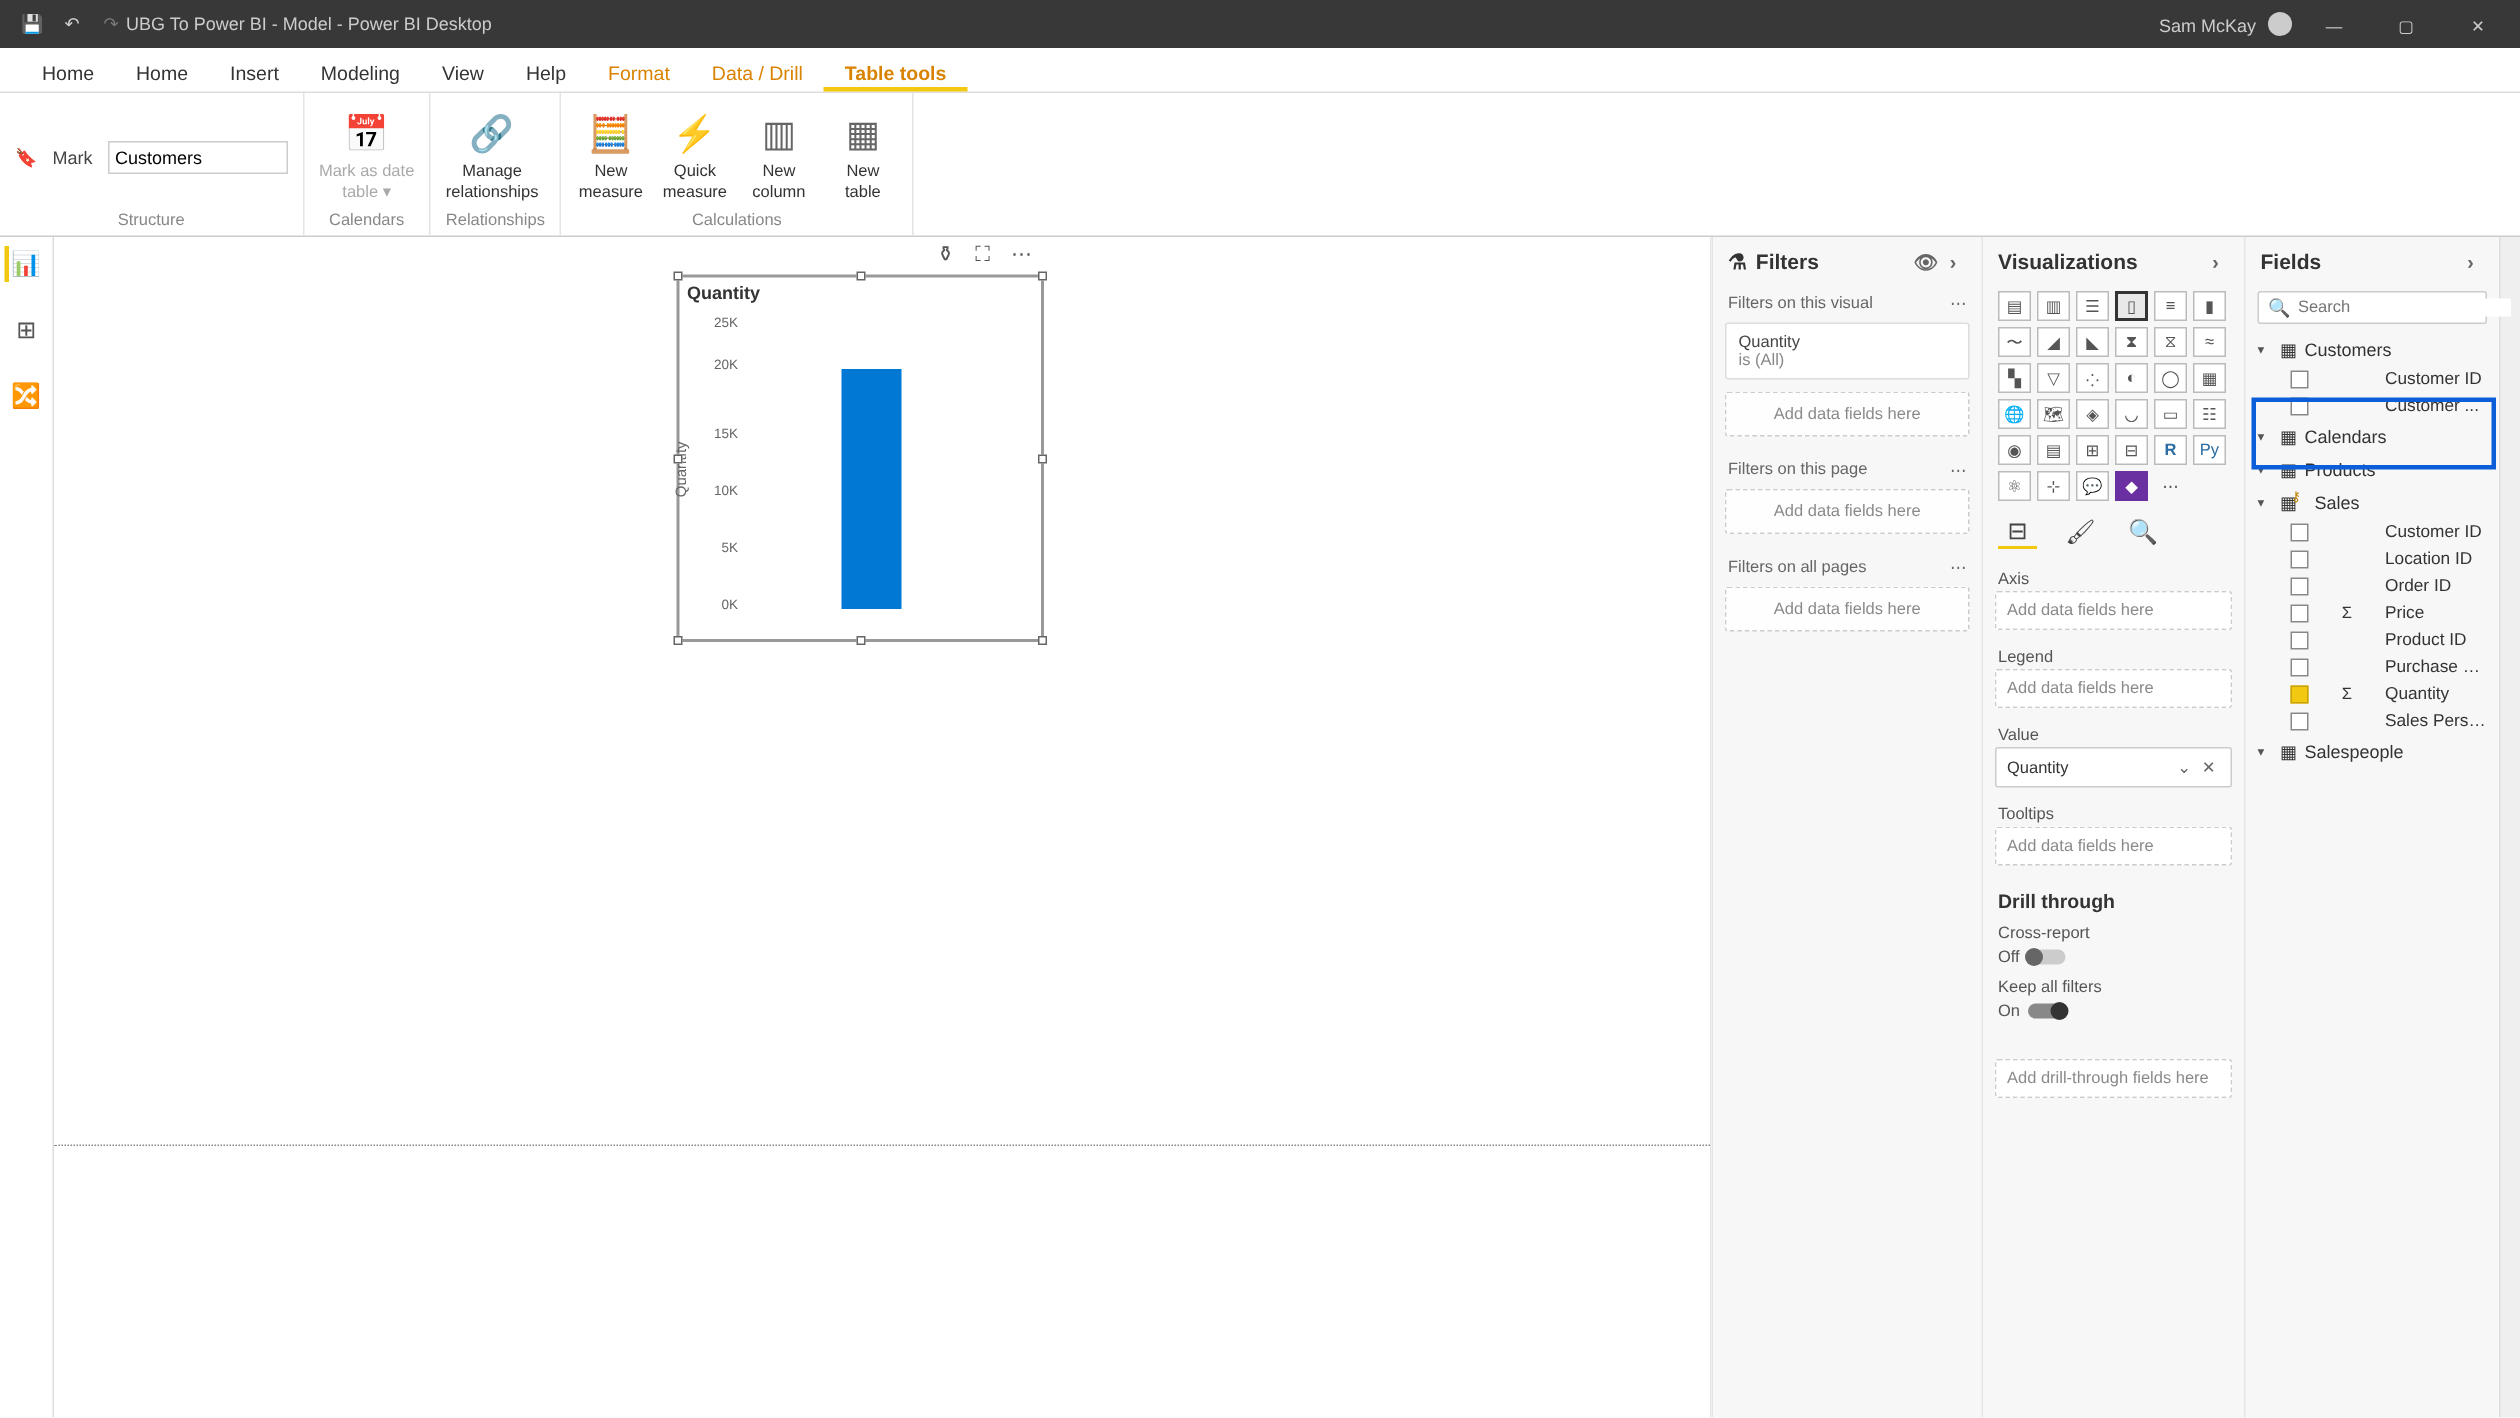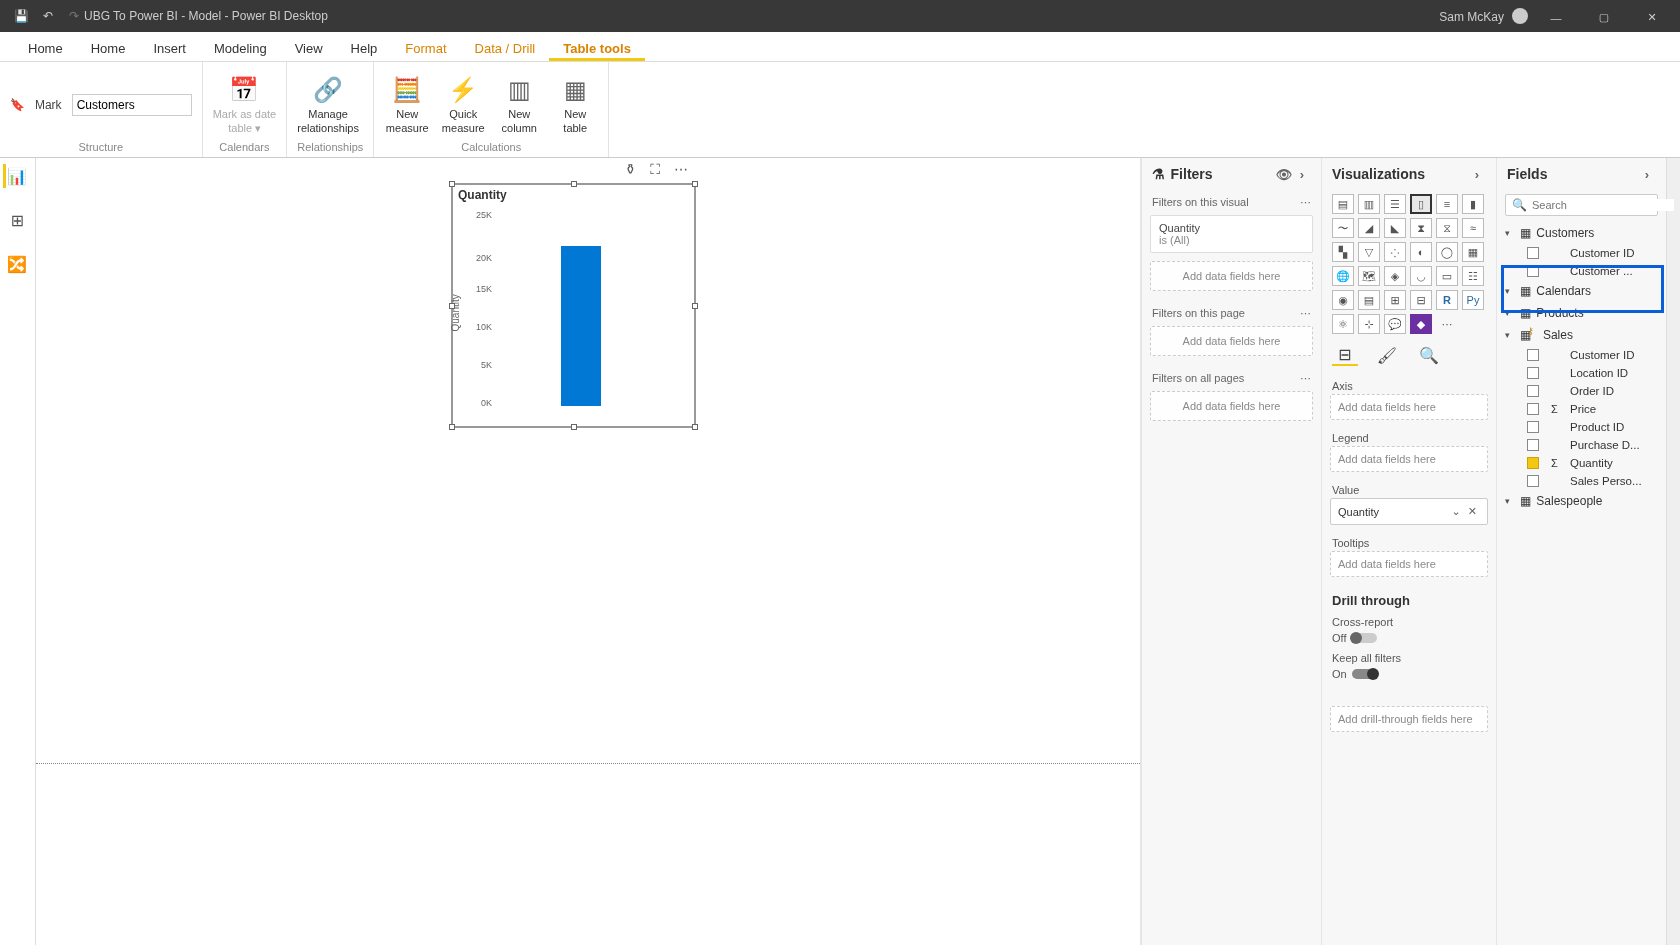--- a/index.html
+++ b/index.html
@@ -100,21 +100,21 @@
 .tog-on .tog-track { background:#888; }
 
 
 .search-wrap { margin:4px 8px 6px; border:1px solid #ccc; background:#fff; display:flex; align-items:center; padding:3px 6px; border-radius:2px; }
 .search-wrap input { border:none; outline:none; font-size:11px; flex:1; }
 .search-wrap .sicon { color:#777; font-size:12px; margin-right:5px; }
 .tblrow { display:flex; align-items:center; padding:4px 8px; font-size:12px; cursor:pointer; gap:5px; }
 .tblrow .chev { width:10px; color:#555; font-size:9px; }
 .tblrow .ticon { color:#333; font-size:12px; }
 .tblrow .ticon.key::after { content:"⚷"; font-size:9px; color:#c08000; position:relative; top:-5px; left:-4px; }
-.fieldrow { display:flex; align-items:flex-start; padding:3px 8px 3px 30px; font-size:11.5px; gap:10px; cursor:pointer; }
+.fieldrow { display:flex; align-items:flex-start; padding:3px 8px 3px 30px; font-size:11.5px; gap:20px; cursor:pointer; }
 .fieldrow .cb { width:12px; height:12px; border:1px solid #888; background:#fff; }
 .fieldrow .cb.ck { background:#f2c811; border-color:#c9a20c; }
 .fieldrow .sig { width:11px; font-size:11px; color:#333; text-align:center; }
 .fieldrow .fname { white-space:nowrap; overflow:hidden; text-overflow:ellipsis; flex:1; }
 .highlight-box { position:absolute; border:3px solid #0b5ed7; pointer-events:none; }
 
 .vscroll { width:14px; background:#efefef; border-left:1px solid #ddd; }
 
 </style>
 </head>
@@ -220,21 +220,21 @@
         <span>⋯</span>
       </div>
       <div class="vtitle">Quantity</div>
       <div class="chartbox">
         <div class="yaxis-lbl">Quantity</div>
         <div class="yticks">
           <div class="ytick" style="bottom:12px">0K</div>
           <div class="ytick" style="bottom:50px">5K</div>
           <div class="ytick" style="bottom:88px">10K</div>
           <div class="ytick" style="bottom:126px">15K</div>
-          <div class="ytick" style="bottom:157px">20K</div>
+          <div class="ytick" style="bottom:172px">20K</div>
           <div class="ytick" style="bottom:200px">25K</div>
         </div>
         <div class="plot">
           <div class="bar" style="height:160px"></div>
         </div>
       </div>
       <div class="handle h-n"></div>
       <div class="handle h-s"></div>
       <div class="handle h-e"></div>
       <div class="handle h-w"></div>

